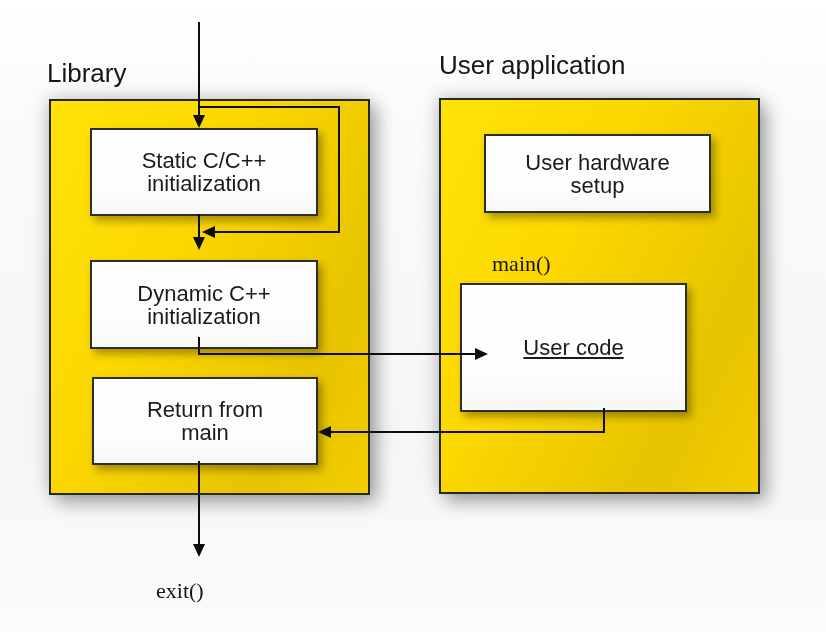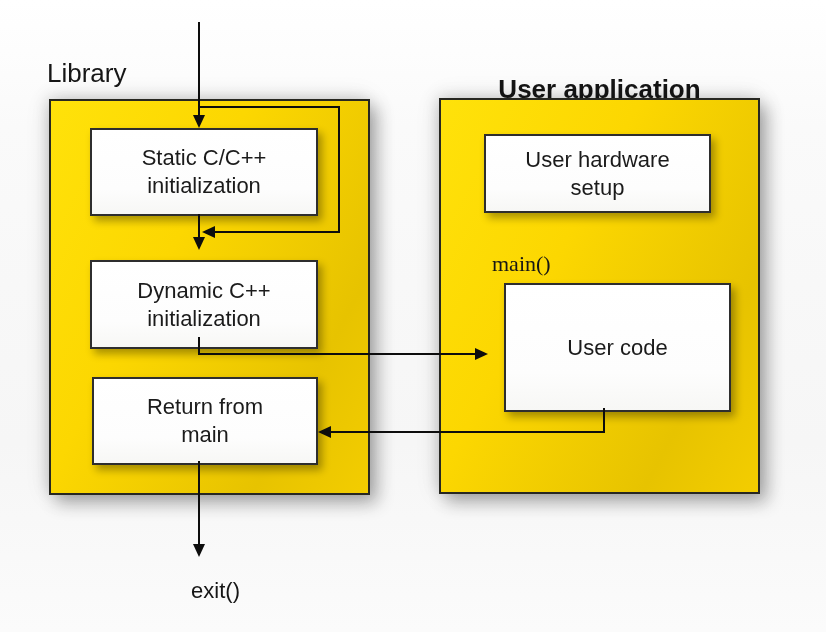--- a/index.html
+++ b/index.html
@@ -34,21 +34,21 @@
   .node {
     position: absolute;
     border: 2px solid #2e2e2e;
     background: linear-gradient(180deg, #ffffff 0%, #fdfdfd 70%, #f7f7f5 100%);
     box-shadow: 4px 5px 8px rgba(0,0,0,0.33);
     display: flex;
     align-items: center;
     justify-content: center;
     text-align: center;
     font-size: 22px;
-    line-height: 28px;
+    line-height: 23px;
     white-space: pre-line;
     color: #1b1b1b;
   }
   .free-label {
     position: absolute;
     font-size: 22px;
     line-height: 26px;
     color: #161616;
     white-space: nowrap;
   }
@@ -76,36 +76,36 @@
     border-bottom: 6px solid transparent;
     border-left: 13px solid #0d0d0d;
   }
 </style>
 </head>
 <body>
 
 <div id="stage">
 
   <div class="panel-title" style="left:47px; top:60px;">Library</div>
-  <div class="panel-title" style="left:439px; top:76px; width:321px; text-align:center;font-weight:bold;">User application</div>
+  <div class="panel-title" style="left:439px; top:52px; width:321px; ">User application</div>
 
   <div class="panel" style="left:49px; top:99px; width:317px; height:392px;"></div>
   <div class="panel" style="left:439px; top:98px; width:317px; height:392px;"></div>
 
   <div class="node" style="left:90px; top:128px; width:224px; height:84px;">Static C/C++
 initialization</div>
   <div class="node" style="left:90px; top:250px; width:224px; height:85px;margin-top:10px;">Dynamic C++
 initialization</div>
   <div class="node" style="left:484px; top:134px; width:223px; height:75px;">User hardware
 setup</div>
 
   <div class="node" style="left:92px; top:377px; width:222px; height:84px;">Return from
 main</div>
   <div class="free-label" style="left:492px; top:251px;font-family:Liberation Serif, serif;">main()</div>
-  <div class="node" style="left:504px; top:283px; width:223px; height:125px;">User code</div>
+  <div class="node" style="left:460px; top:283px; width:223px; height:125px;text-decoration:underline;">User code</div>
 
   <div class="line" style="left:198px; top:22px; width:2px; height:94px;"></div>
   <div class="arrow down" style="left:193px; top:115px;"></div>
 
   <div class="line" style="left:199px; top:106px; width:141px; height:2px;"></div>
   <div class="line" style="left:338px; top:106px; width:2px; height:127px;"></div>
   <div class="line" style="left:213px; top:231px; width:127px; height:2px;"></div>
   <div class="arrow left" style="left:202px; top:226px;"></div>
 
   <div class="line" style="left:198px; top:214px; width:2px; height:24px;"></div>
@@ -114,15 +114,15 @@
   <div class="line" style="left:198px; top:337px; width:2px; height:18px;"></div>
   <div class="line" style="left:198px; top:353px; width:278px; height:2px;"></div>
   <div class="arrow right" style="left:475px; top:348px;"></div>
 
   <div class="line" style="left:603px; top:408px; width:2px; height:25px;"></div>
   <div class="line" style="left:330px; top:431px; width:275px; height:2px;"></div>
   <div class="arrow left" style="left:318px; top:426px;"></div>
 
   <div class="line" style="left:198px; top:461px; width:2px; height:84px;"></div>
   <div class="arrow down" style="left:193px; top:544px;"></div>
-  <div class="free-label" style="left:132px; top:578px; width:108px; text-align:right;">exit()</div>
+  <div class="free-label" style="left:156px; top:578px; width:108px; text-align:left;font-family:Liberation Serif, serif;">exit()</div>
 
 </div>
 
 </body></html>

